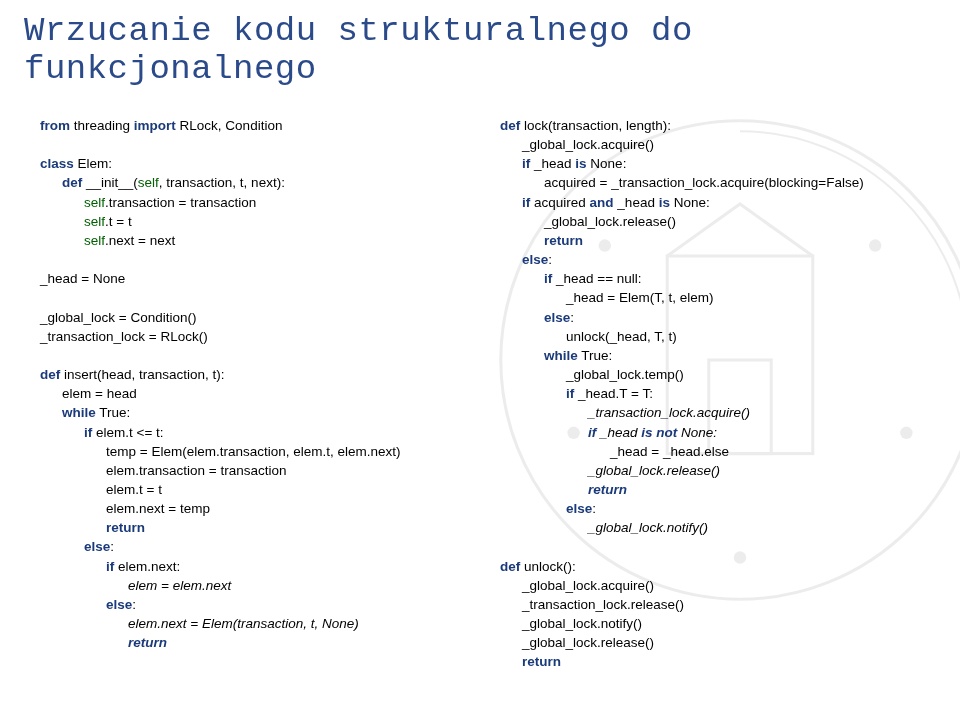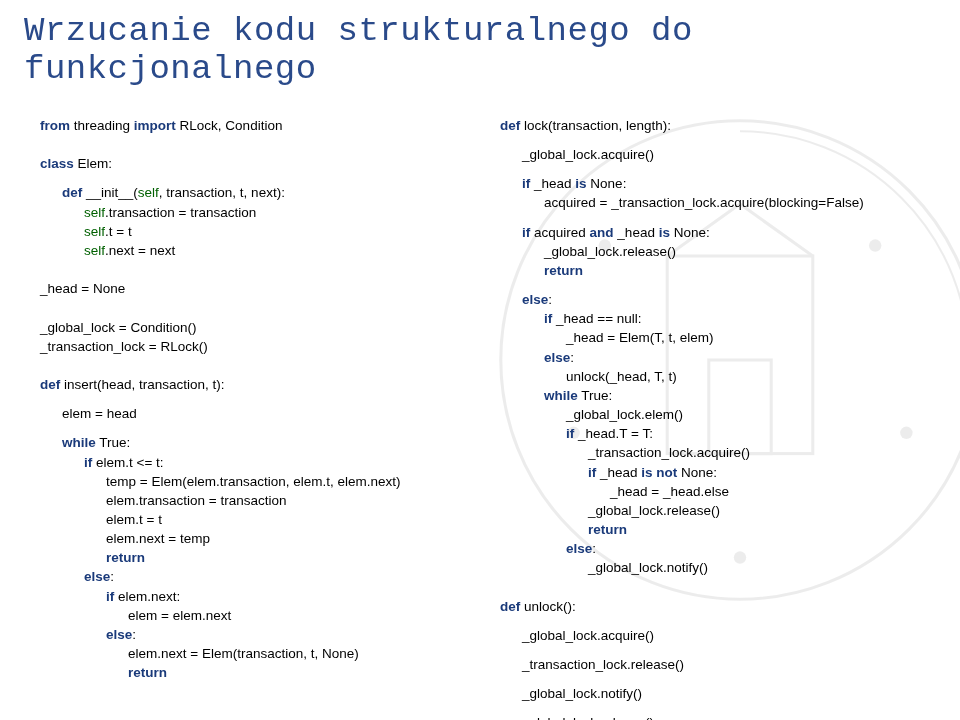--- a/index.html
+++ b/index.html
@@ -40,24 +40,24 @@
   .col {
     flex: 1;
     font-family: Arial, Helvetica, sans-serif;
     font-size: 13.5px;
     line-height: 1.42;
     white-space: pre;
   }
   .kw { color: #1a3a7a; font-weight: bold; }
   .cls { color: #1a3a7a; font-weight: bold; }
   .self { color: #006000; }
-  .ind1 { padding-left: 22px; display:inline-block;margin-top:10px; }
+  .ind1 { padding-left: 22px; display:inline-block; }
   .ind2 { padding-left: 44px; display:inline-block; }
   .ind3 { padding-left: 66px; display:inline-block; }
-  .ind4 { padding-left: 88px; display:inline-block; }
+  .ind4 { padding-left: 88px; display:inline-block;font-style:italic; }
   .ind5 { padding-left: 110px; display:inline-block; }
 </style>
 </head>
 <body>
 
 <svg class="watermark" viewBox="0 0 500 500">
   <circle cx="250" cy="250" r="230" fill="none" stroke="#000" stroke-width="3"></circle>
   <path d="M 250 30 A 220 220 0 0 1 470 250" fill="none" stroke="#000" stroke-width="2"></path>
   <rect x="180" y="150" width="140" height="190" fill="none" stroke="#000" stroke-width="3"></rect>
   <path d="M 180 150 L 250 100 L 320 150" fill="none" stroke="#000" stroke-width="3"></path>
@@ -108,21 +108,21 @@
 <span class="ind2">acquired = _transaction_lock.acquire(blocking=False)</span>
 <span class="ind1"><span class="kw">if</span> <span>acquired</span> <span class="kw">and</span> <span>_head</span> <span class="kw">is</span> <span>None:</span></span>
 <span class="ind2">_global_lock.release()</span>
 <span class="ind2"><span class="kw">return</span></span>
 <span class="ind1"><span class="kw">else</span><span>:</span></span>
 <span class="ind2"><span class="kw">if</span> <span>_head == null:</span></span>
 <span class="ind3">_head = Elem(T, t, elem)</span>
 <span class="ind2"><span class="kw">else</span><span>:</span></span>
 <span class="ind3">unlock(_head, T, t)</span>
 <span class="ind2"><span class="kw">while</span> <span>True:</span></span>
-<span class="ind3">_global_lock.elem()</span>
+<span class="ind3">_global_lock.temp()</span>
 <span class="ind3"><span class="kw">if</span> <span>_head.T = T:</span></span>
 <span class="ind4">_transaction_lock.acquire()</span>
 <span class="ind4"><span class="kw">if</span> <span>_head</span> <span class="kw">is not</span> <span>None:</span></span>
 <span class="ind5">_head = _head.else</span>
 <span class="ind4">_global_lock.release()</span>
 <span class="ind4"><span class="kw">return</span></span>
 <span class="ind3"><span class="kw">else</span><span>:</span></span>
 <span class="ind4">_global_lock.notify()</span>
 
 <span class="kw">def</span> <span>unlock():</span>

